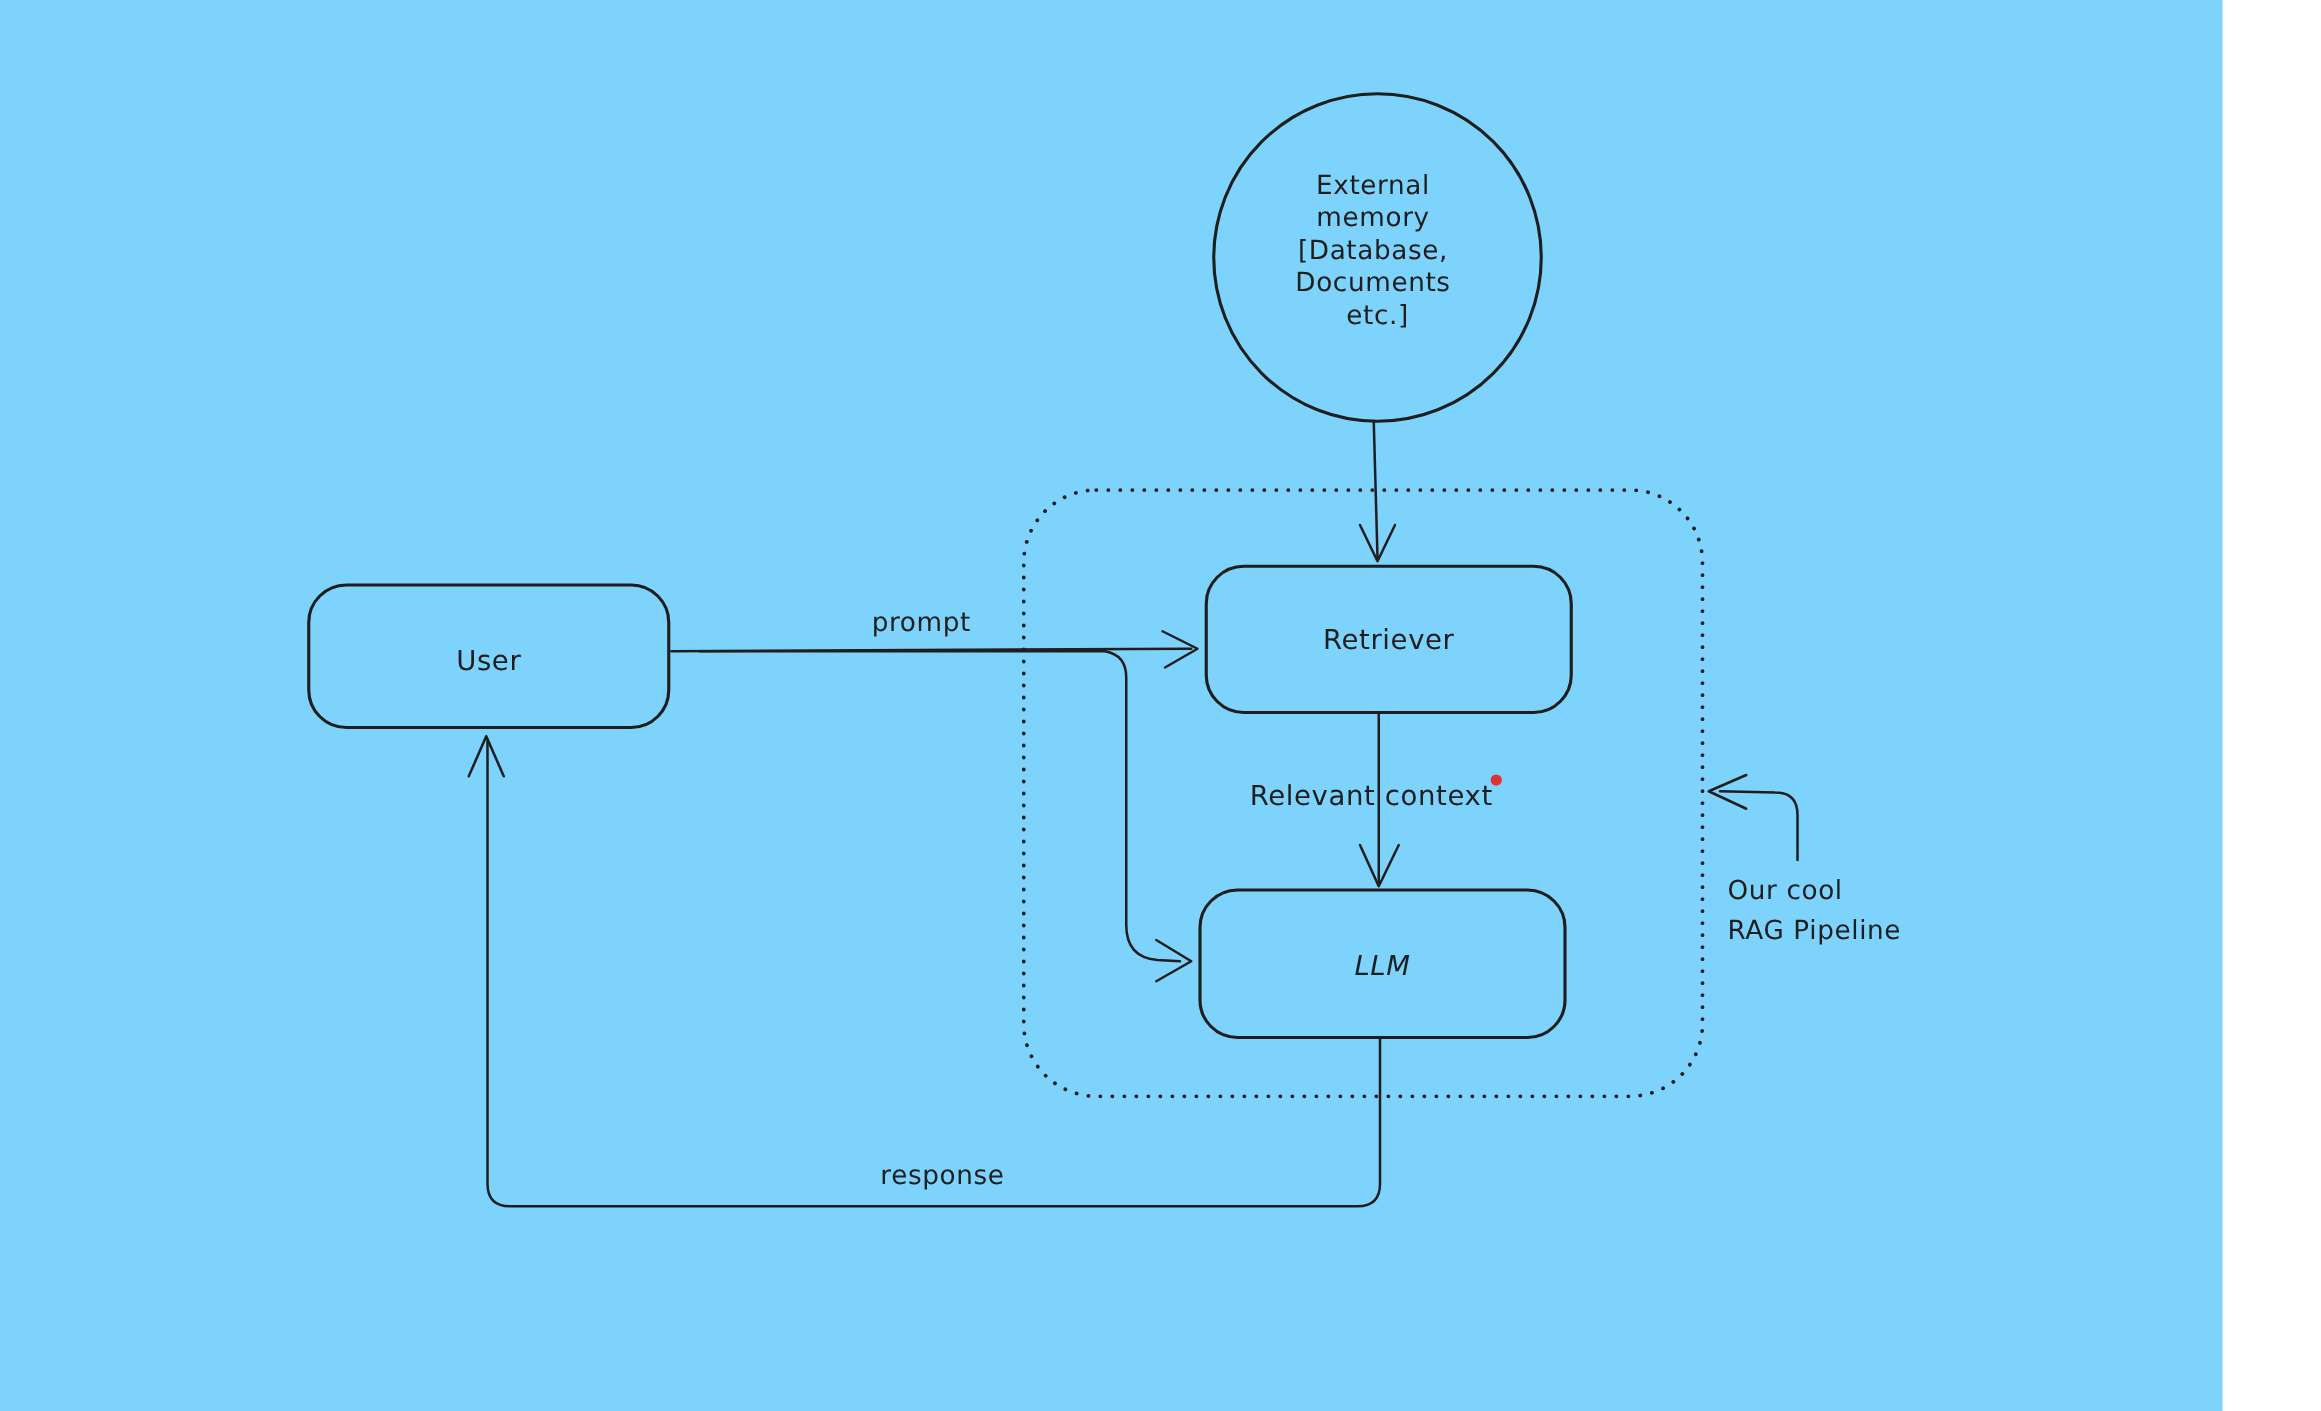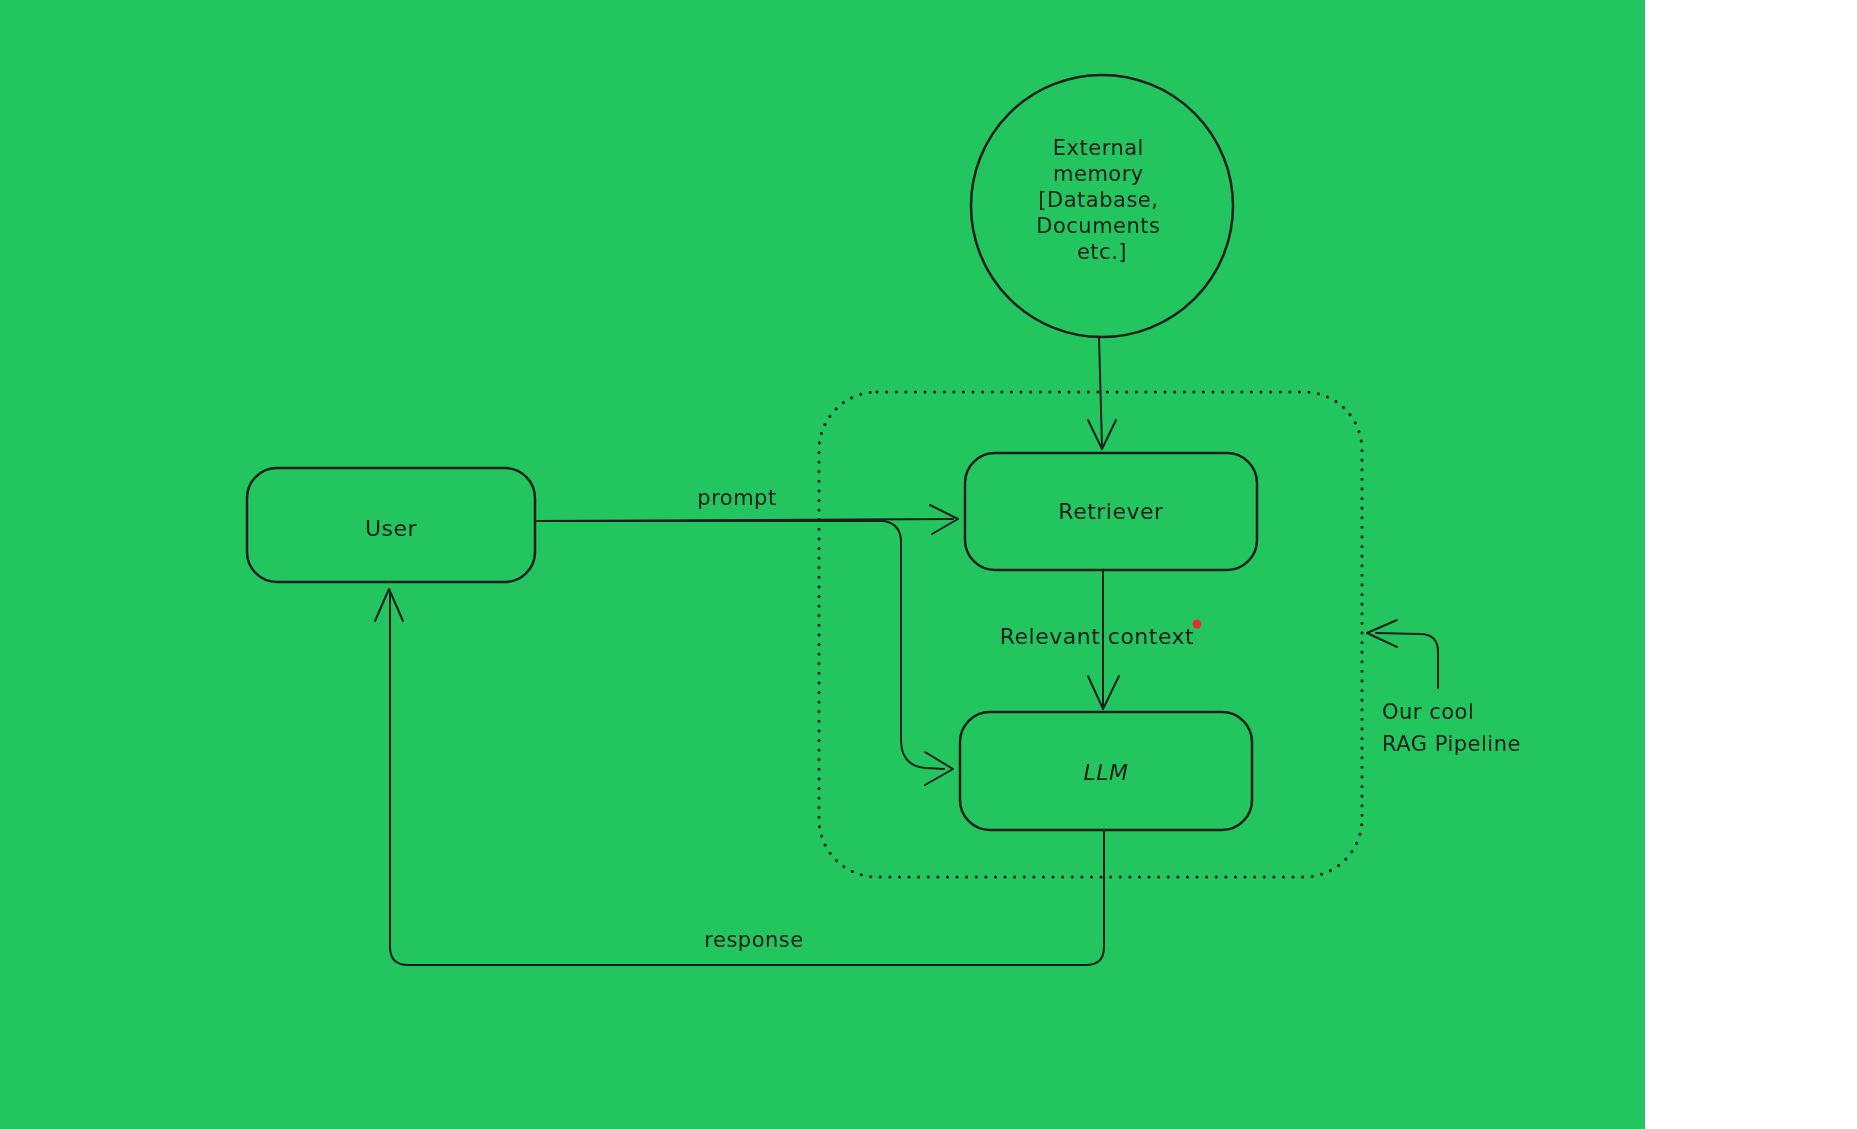--- a/index.html
+++ b/index.html
@@ -2,23 +2,23 @@
 <html><head>
 <meta charset="utf-8">
 <style>
   html, body {
     margin: 0;
     padding: 0;
     background: #ffffff;
   }
   .stage {
     position: relative;
-    width: 1645px;
+    width: 1778px;
     height: 1129px;
-    background: #22c55e;
+    background: #7dd3fc;
     overflow: hidden;
   }
   svg { display: block; }
   .ink {
     stroke: #1e1e1e;
     stroke-width: 2.5;
     fill: none;
     stroke-linecap: round;
     stroke-linejoin: round;
   }

